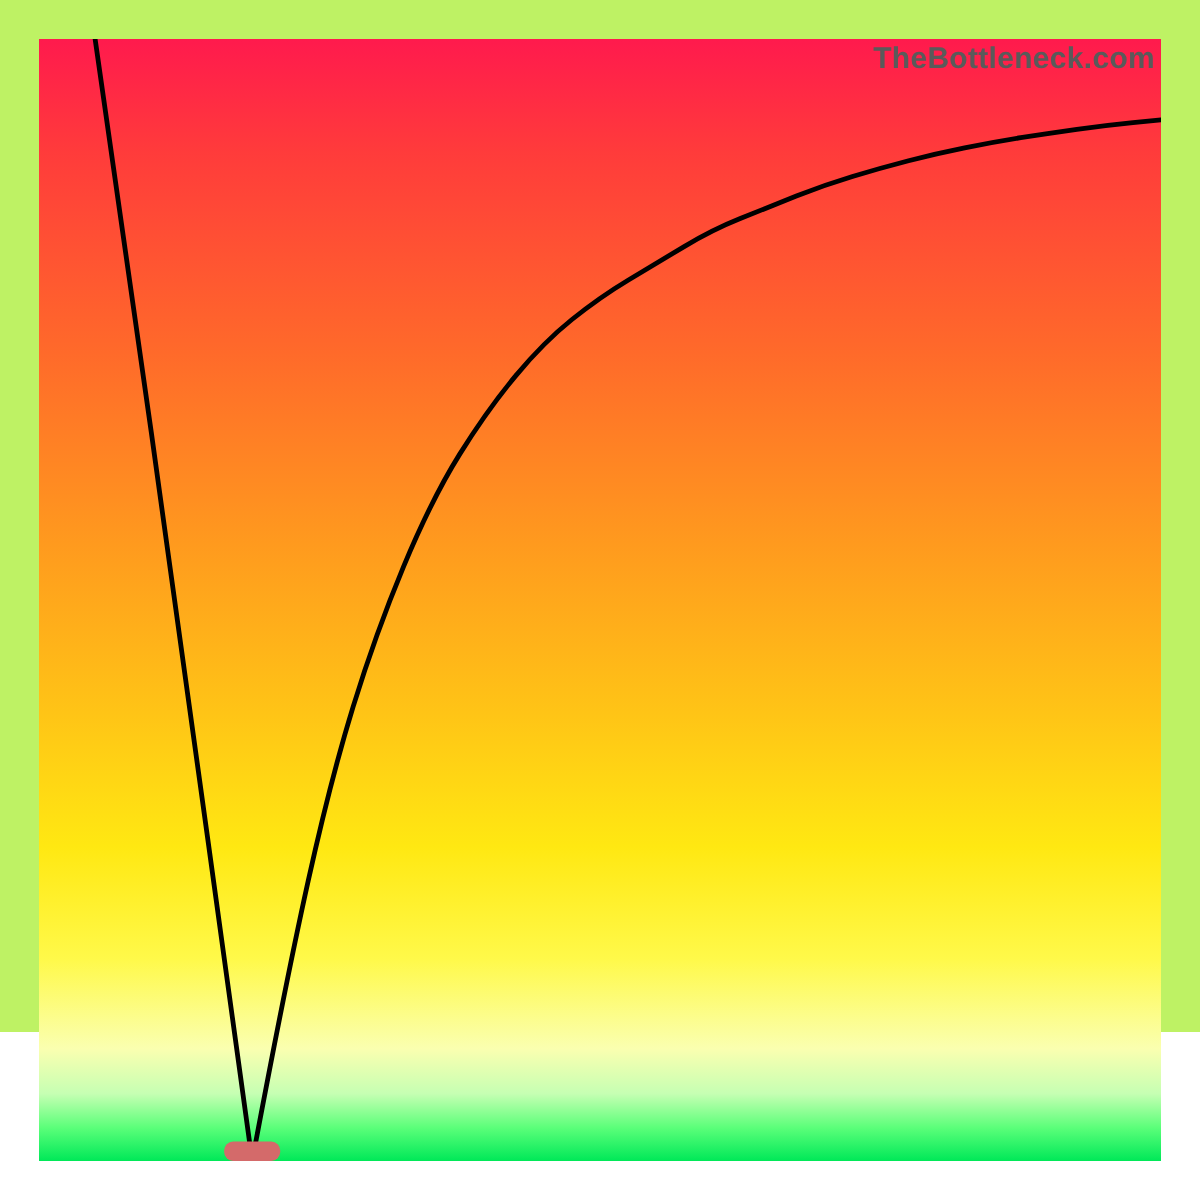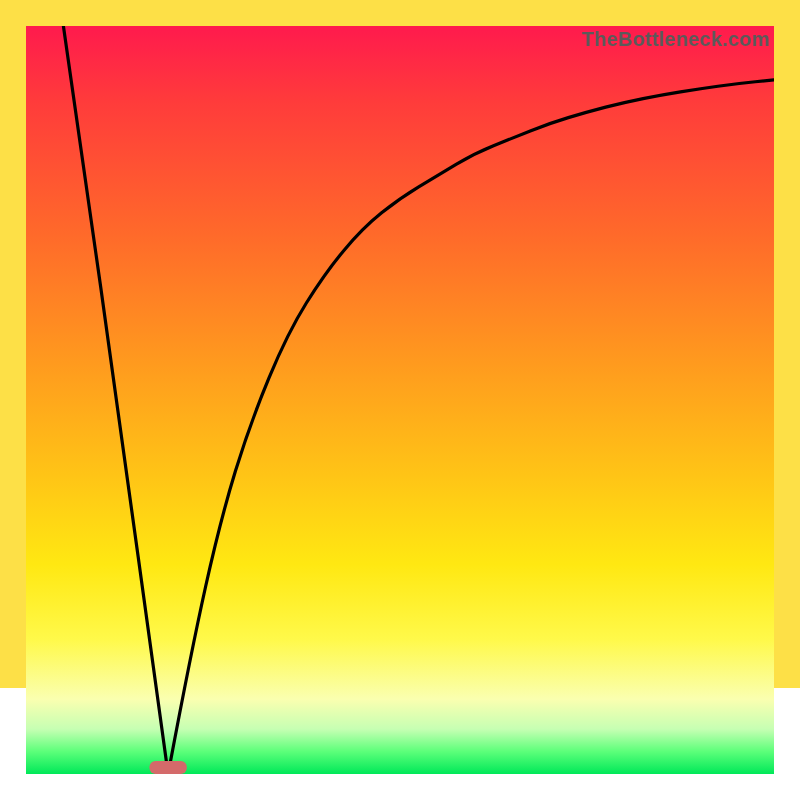--- a/index.html
+++ b/index.html
@@ -6,21 +6,21 @@
     margin: 0;
     padding: 0;
     width: 800px;
     height: 800px;
     overflow: hidden;
     font-family: Arial, Helvetica, sans-serif;
   }
   .frame {
     width: 800px;
     height: 688px;
-    background: #fde047;
+    background: #bef264;
     position: relative;
   }
   .plot-area {
     position: absolute;
     left: 26px;
     top: 26px;
     width: 748px;
     height: 748px;
     overflow: hidden;
   }

